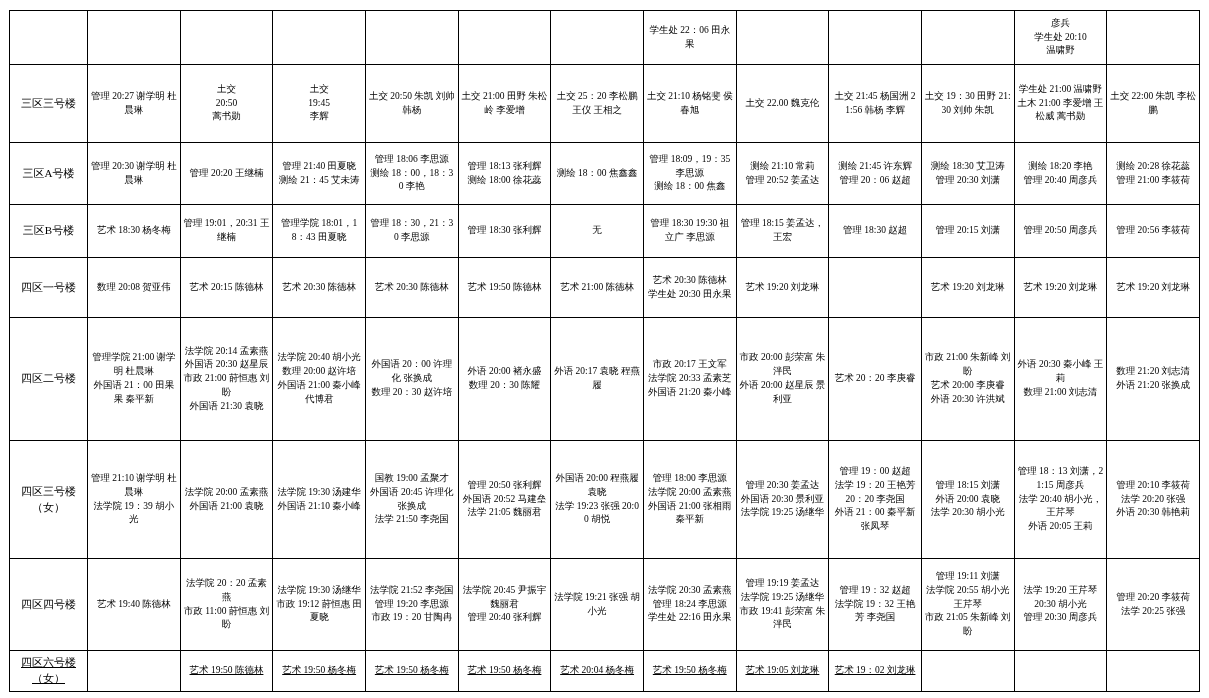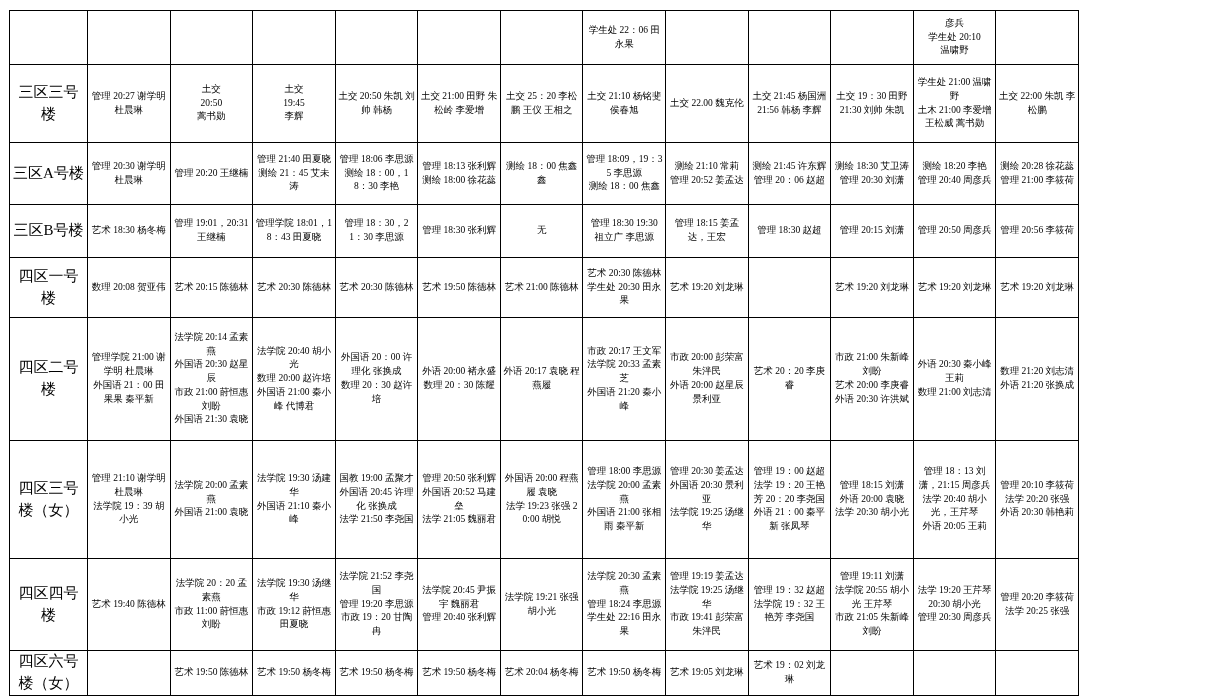--- a/index.html
+++ b/index.html
@@ -4,41 +4,41 @@
 <style>
   html,body{margin:0;padding:0;}
   body{
     width:1209px;height:698px;background:#ffffff;
     font-family:"Liberation Serif", serif;
     color:#000;
     position:relative;
   }
   .table-wrap{position:absolute;left:9px;top:10px;}
   table{
-    border-collapse:collapse;table-layout:fixed;width:1070px;
+    border-collapse:collapse;table-layout:fixed;width:1191px;
   }
   td{
     border:1px solid #000;
     text-align:center;vertical-align:middle;
     font-size:9.5px;line-height:1.45;
     padding:0 2px;
     white-space:pre-line;
     word-break:break-all;
     overflow:hidden;
   }
-  td.label{font-size:15px;}
+  td.label{font-size:11px;}
   tr:nth-child(1){height:54px;}
   tr:nth-child(2){height:78px;}
   tr:nth-child(3){height:62px;}
   tr:nth-child(4){height:53px;}
   tr:nth-child(5){height:60px;}
   tr:nth-child(6){height:123px;}
   tr:nth-child(7){height:118px;}
   tr:nth-child(8){height:92px;}
-  tr:nth-child(9){height:41px;}
+  tr:nth-child(9){height:41px;text-decoration:underline;}
 </style>
 </head>
 <body>
 
 <div class="table-wrap">
   <table>
     <colgroup>
       <col style="width:78px">
       <col>
         <col>

